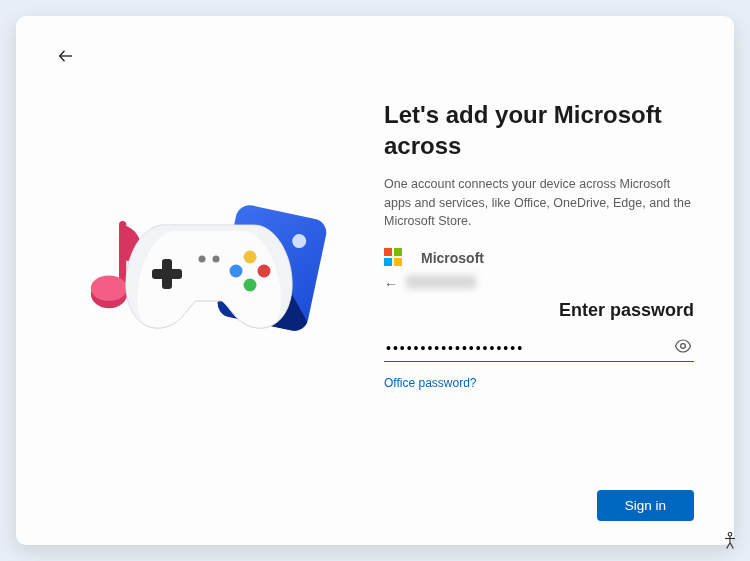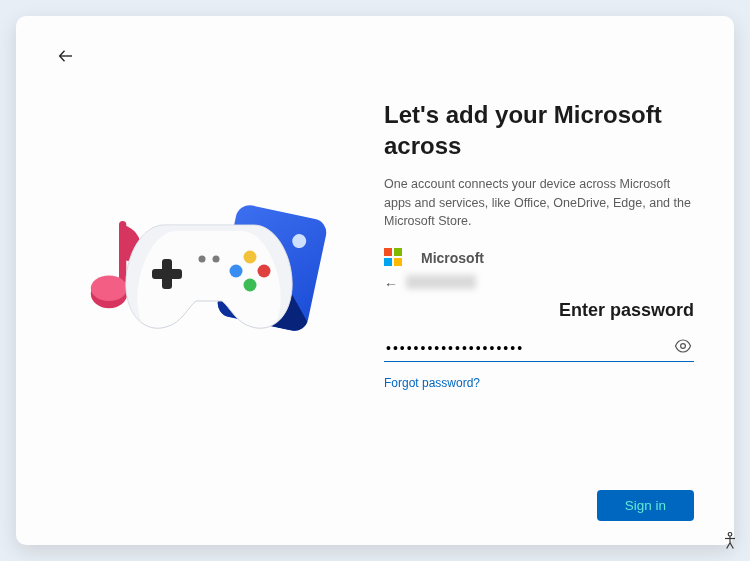--- a/index.html
+++ b/index.html
@@ -199,21 +199,21 @@
       cursor: pointer;
       margin-top: 4px;
     }
     .footer {
       display: flex;
       justify-content: flex-end;
       margin-top: 18px;
     }
     .signin-btn {
       background: #0067c0;
-      color: #5eead4;
+      color: #ffffff;
       border: none;
       padding: 8px 28px;
       font-size: 13.5px;
       border-radius: 4px;
       cursor: pointer;
     }
     .accessibility-icon {
       position: absolute;
       right: 10px;
       bottom: 6px;
@@ -292,21 +292,21 @@
       <div class="field-row">
         <input type="password" class="password-input" value="••••••••••••••••••••" style="">
         <span class="eye-icon">
           <svg width="18" height="18" viewBox="0 0 24 24" fill="none" stroke="#555" stroke-width="1.6">
             <path d="M2 12 C4 7 8 4 12 4 C16 4 20 7 22 12 C20 17 16 20 12 20 C8 20 4 17 2 12 Z"></path>
             <circle cx="12" cy="12" r="3.2"></circle>
           </svg>
         </span>
       </div>
 
-      <div class="forgot-link">Forgot password?</div>
+      <div class="forgot-link">Office password?</div>
     </div>
   </div>
 
   <div class="footer">
     <button class="signin-btn">Sign in</button>
   </div>
 </div>
 
 <span class="accessibility-icon">
   <svg width="20" height="20" viewBox="0 0 24 24" fill="none" stroke="#333" stroke-width="1.4">

